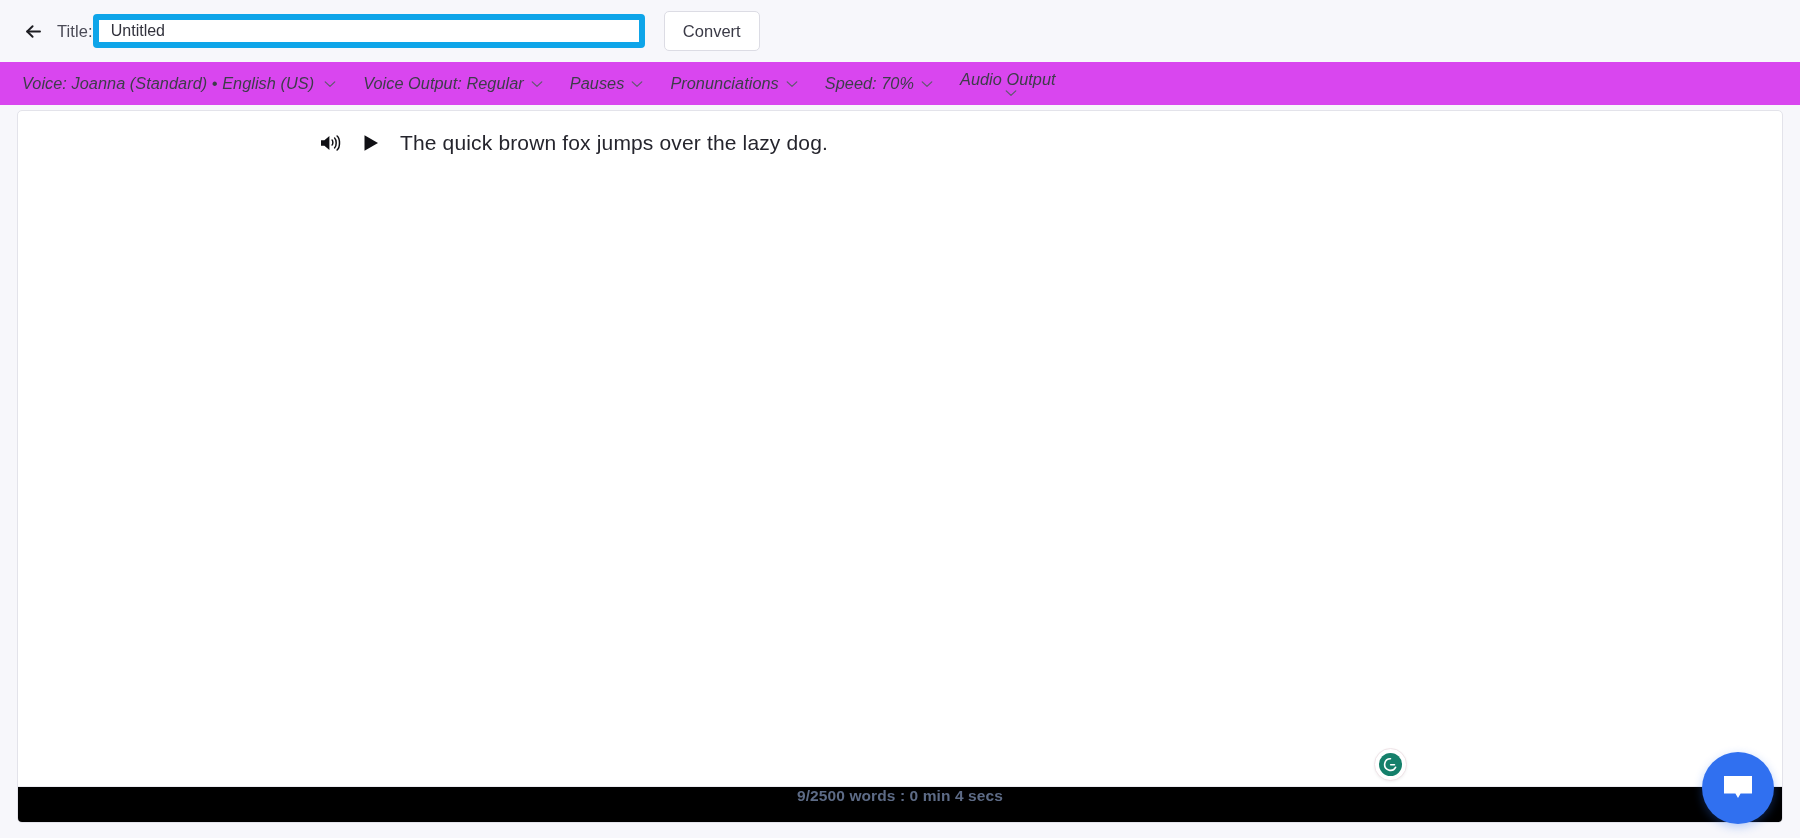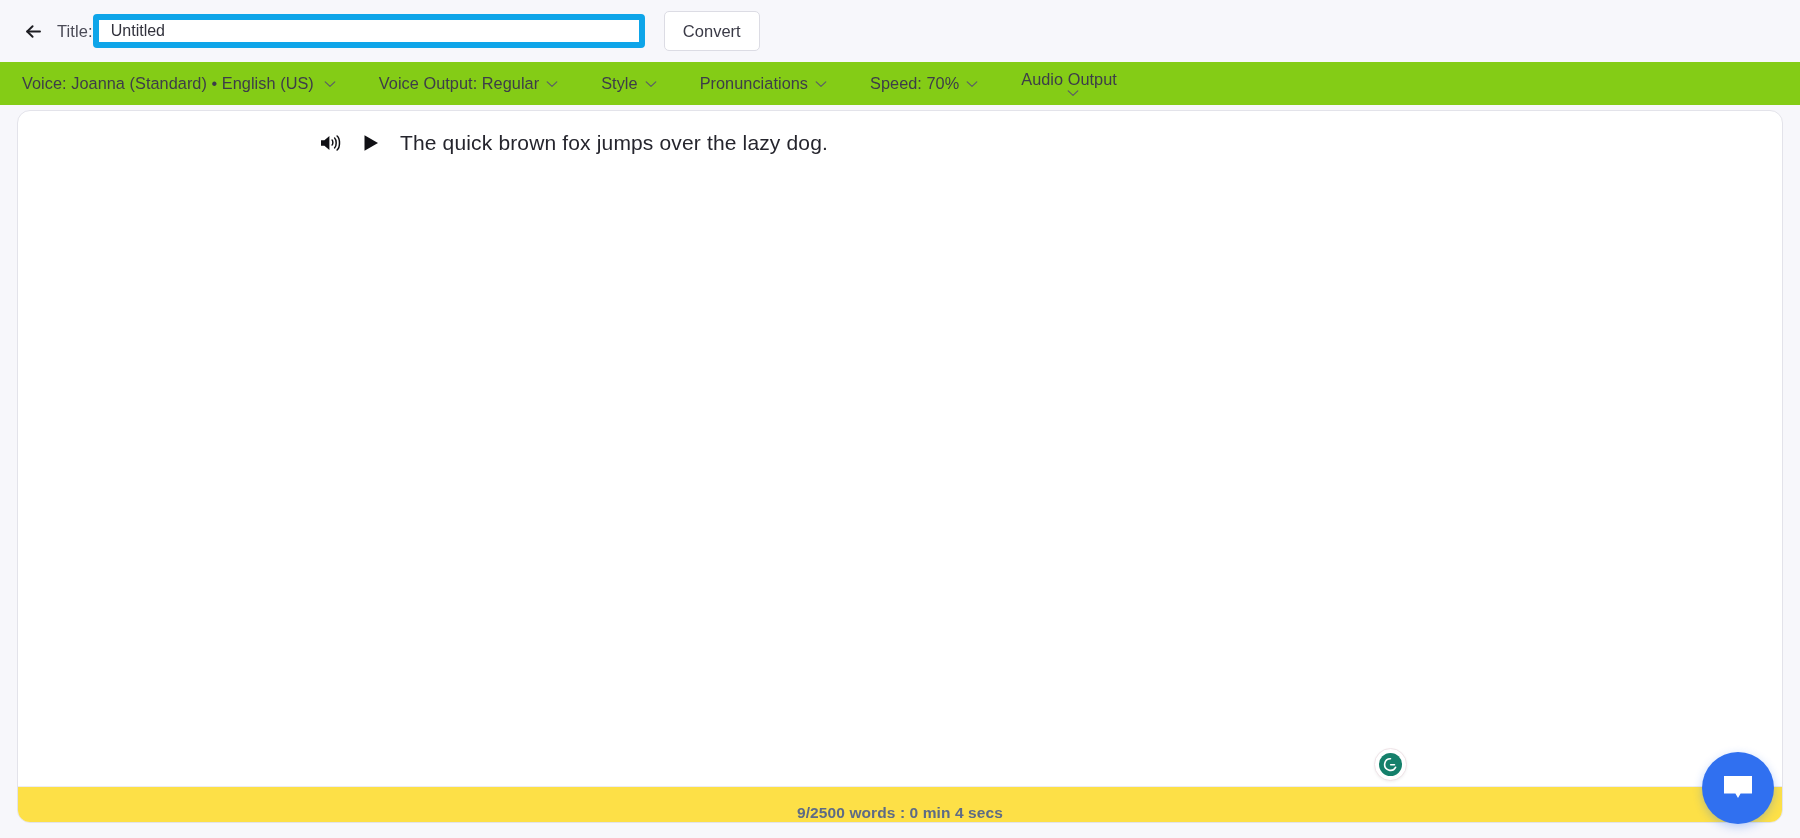--- a/index.html
+++ b/index.html
@@ -85,22 +85,23 @@
     white-space: nowrap;
   }
 
   
   .toolbar-row {
     height: 43px;
     flex: 0 0 43px;
     display: flex;
     align-items: center;
     padding: 0 0 0 22px;
-    background: #84cc16;
-    gap: 16px;
+    background: #d946ef;
+    gap: 0;
+    font-style: italic;
   }
 
   .tb-item {
     display: inline-flex;
     align-items: center;
     font-size: 16.3px;
     color: #3d3d49;
     white-space: nowrap;
     cursor: pointer;
     margin-right: 27px;
@@ -118,21 +119,21 @@
 
   
   .editor-panel {
     position: absolute;
     left: 17px;
     top: 110px;
     width: 1766px;
     height: 713px;
     background: #ffffff;
     border: 1px solid #e3e3ea;
-    border-radius: 13px;
+    border-radius: 5px;
     overflow: hidden;
   }
 
   .editor-body {
     position: absolute;
     left: 0;
     top: 0;
     right: 0;
     bottom: 36px;
     padding: 14px 0 0 0;
@@ -181,23 +182,23 @@
 
   
   .editor-footer {
     position: absolute;
     left: 0;
     right: 0;
     bottom: 0;
     height: 36px;
     border-top: 1px solid #ececf2;
     display: flex;
-    align-items: flex-end;
-    justify-content: center;
-    background: #fde047;
+    align-items: flex-start;
+    justify-content: center;
+    background: #000000;
   }
 
   .word-count {
     font-size: 15.5px;
     color: #5d6b86;
     font-weight: bold;
     letter-spacing: .1px;
   }
 
   
@@ -279,21 +280,21 @@
     <div class="tb-item">
       <span>Voice Output: Regular</span>
       <span class="caret">
         <svg width="12" height="8" viewBox="0 0 12 8" fill="none" aria-hidden="true">
           <path d="M1.2 1.8L6 6.4L10.8 1.8" stroke="#5a5a68" stroke-width="1.15" stroke-linecap="round" stroke-linejoin="round"></path>
         </svg>
       </span>
     </div>
 
     <div class="tb-item">
-      <span>Style</span>
+      <span>Pauses</span>
       <span class="caret">
         <svg width="12" height="8" viewBox="0 0 12 8" fill="none" aria-hidden="true">
           <path d="M1.2 1.8L6 6.4L10.8 1.8" stroke="#5a5a68" stroke-width="1.15" stroke-linecap="round" stroke-linejoin="round"></path>
         </svg>
       </span>
     </div>
 
     <div class="tb-item">
       <span>Pronunciations</span>
       <span class="caret">

